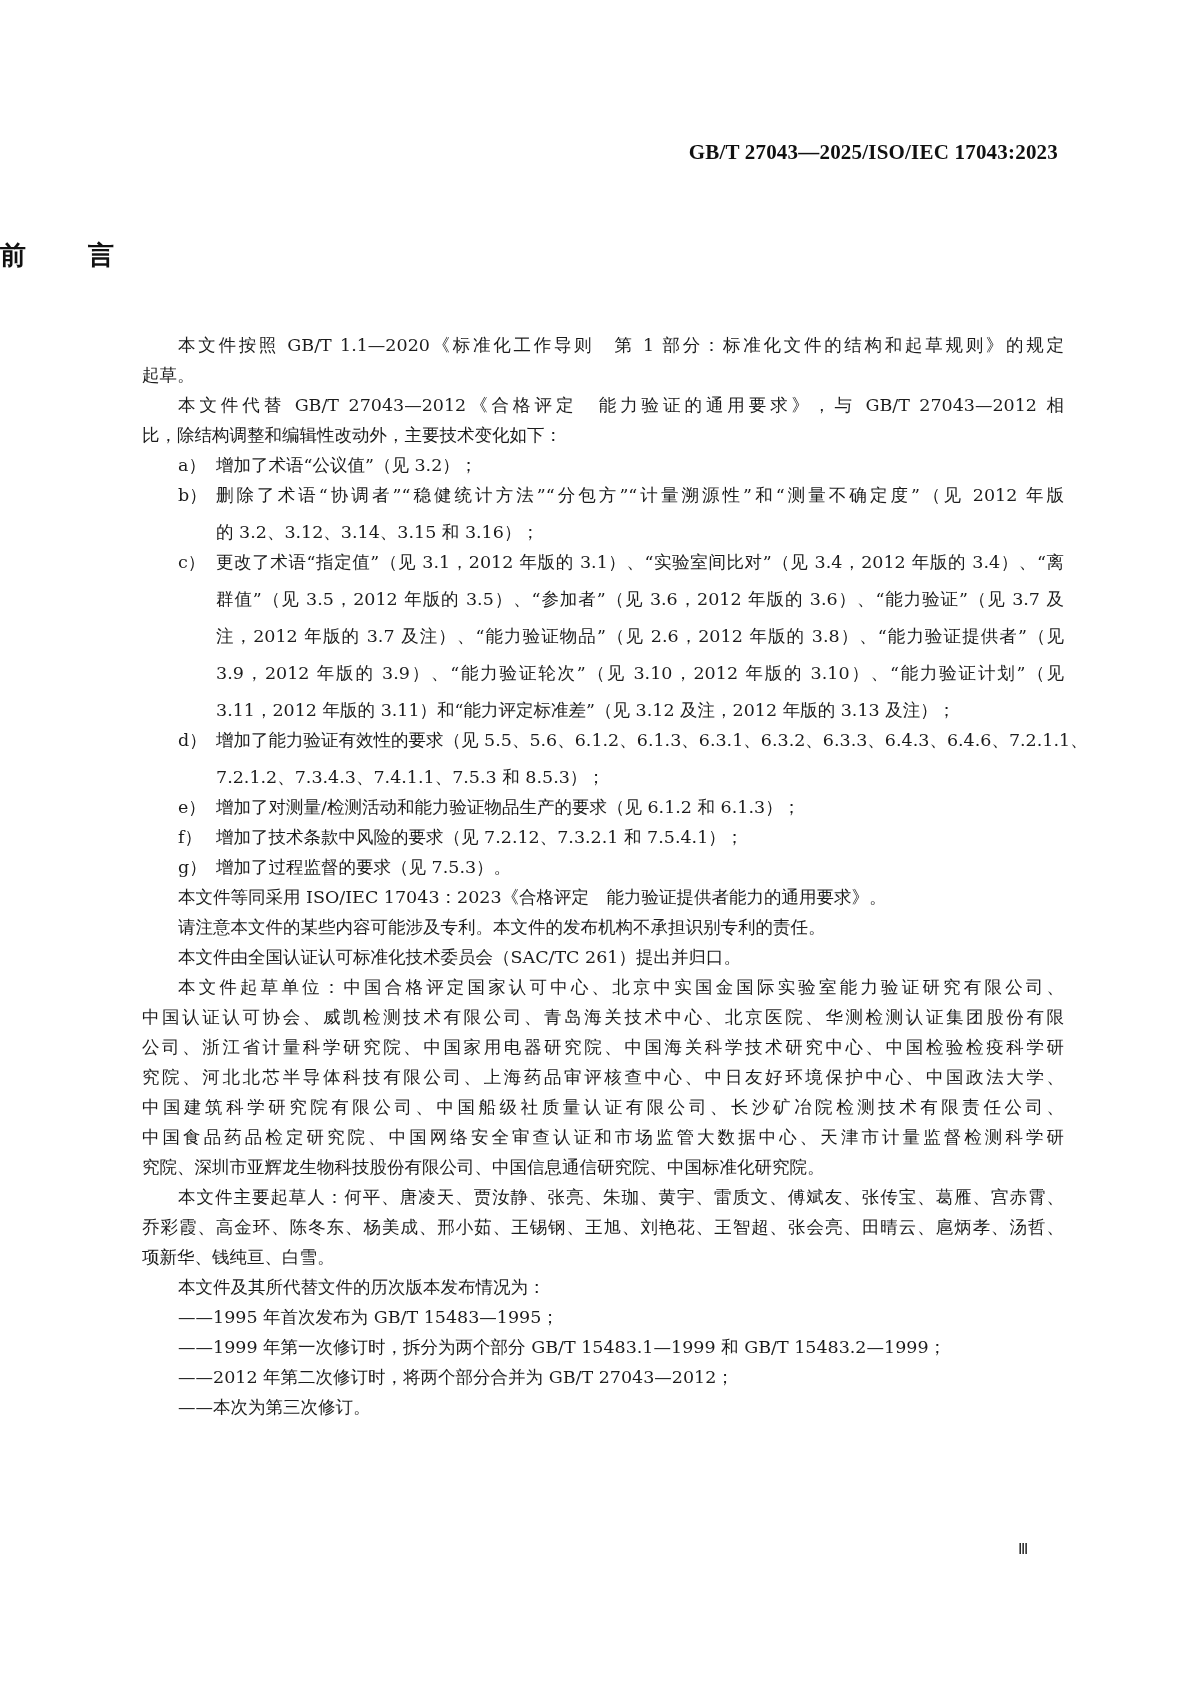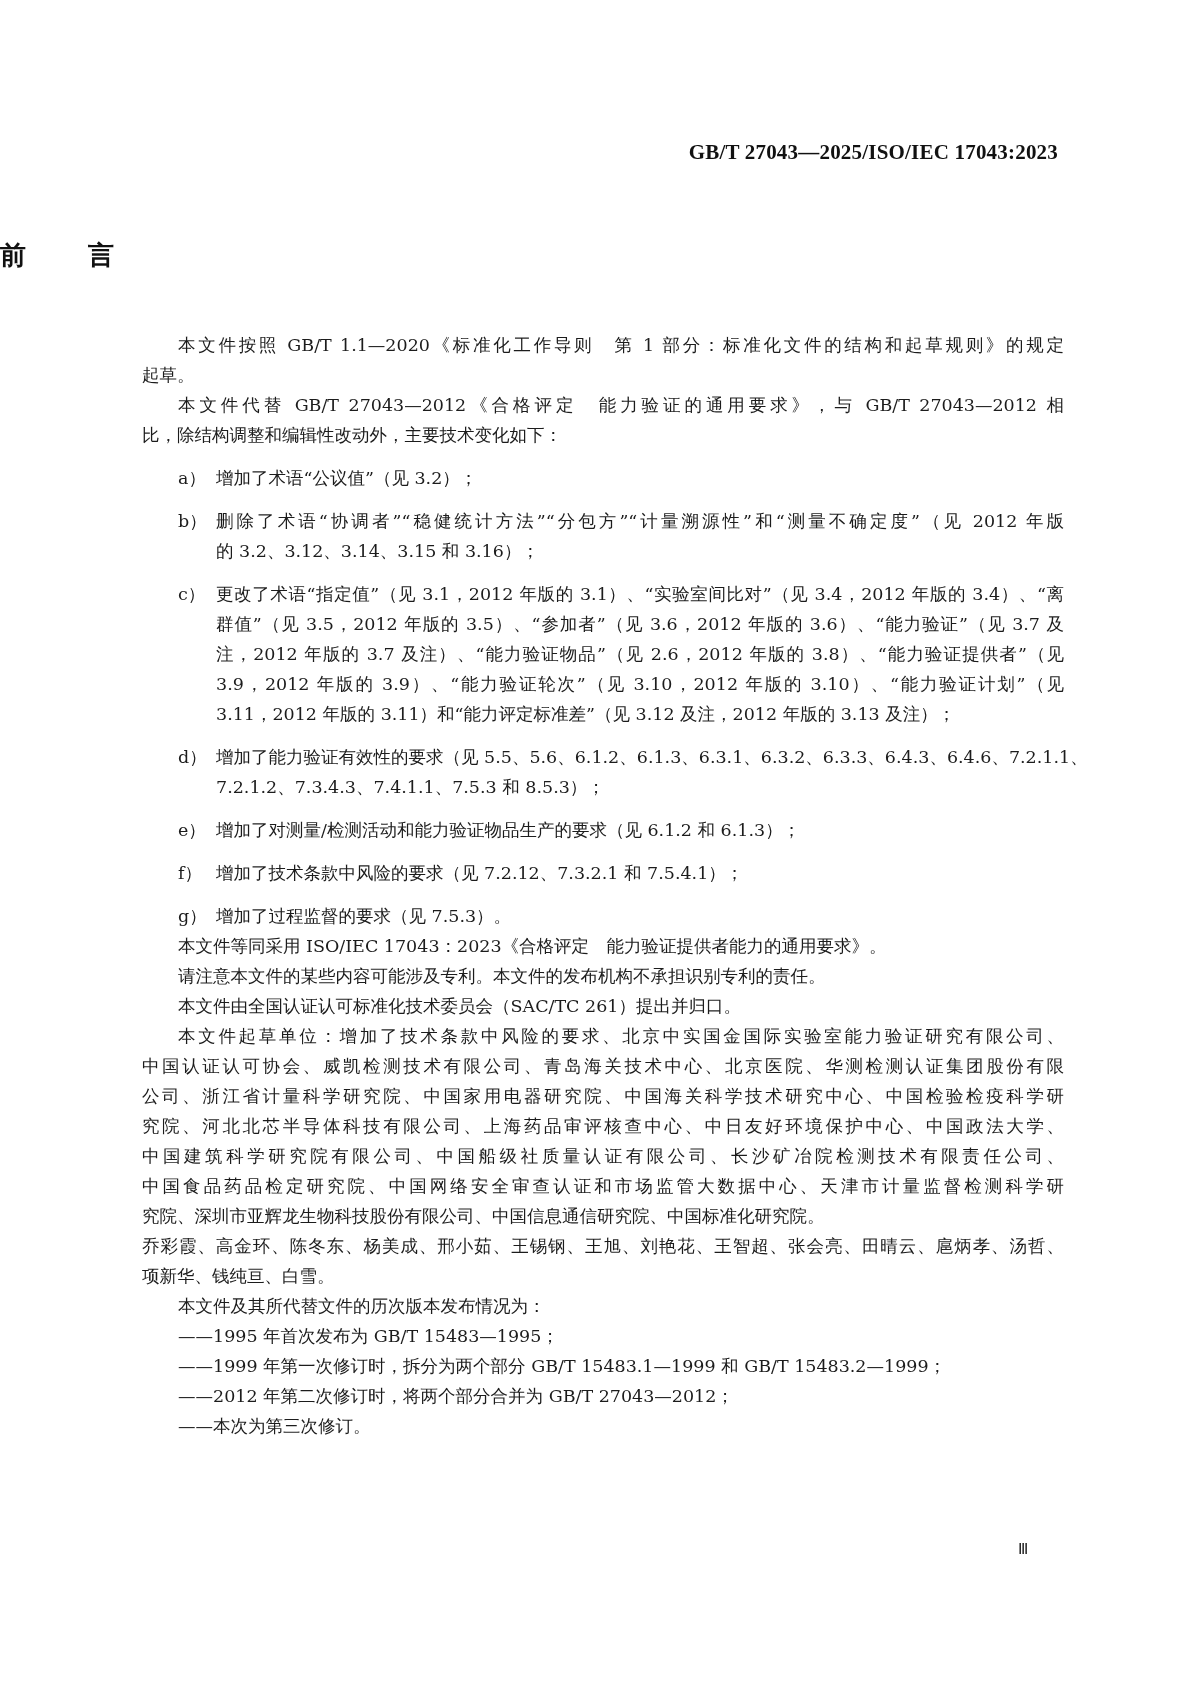--- a/index.html
+++ b/index.html
@@ -24,22 +24,22 @@
   .title .gap { width: 62px; }
   .body {
     position: absolute; left: 142px; top: 330px; width: 922px;
     font-size: 17.5px; line-height: 30px; color: #1c1c1c;
   }
   .line { display: block; white-space: nowrap; height: 30px; text-align: justify; text-align-last: justify; overflow: visible; }
   .line.last { text-align-last: left; }
   .indent { padding-left: 36px; }
   .item { padding-left: 36px; position: relative; }
   .item .lbl { position: absolute; left: 36px; top: 0; }
-  .item .txt { display: block; padding-left: 38px; margin-top: 13px; }
-  .itemcont { padding-left: 74px; }
+  .item .txt { display: block; padding-left: 38px; }
+  .itemcont { padding-left: 74px; margin-top: 7px; }
   .pageno {
     position: absolute; left: 1018px; top: 1540px;
     font-family: "Liberation Serif", serif; font-size: 15px; color: #222;
   }
 </style>
 </head>
 <body>
 
 <div class="page">
 
@@ -97,28 +97,29 @@
 
     <div class="item">
       <span class="lbl">g）</span>
       <span class="line last txt">增加了过程监督的要求（见 7.5.3）。</span>
     </div>
 
     <span class="line last indent">本文件等同采用 ISO/IEC 17043：2023《合格评定　能力验证提供者能力的通用要求》。</span>
     <span class="line last indent">请注意本文件的某些内容可能涉及专利。本文件的发布机构不承担识别专利的责任。</span>
     <span class="line last indent">本文件由全国认证认可标准化技术委员会（SAC/TC 261）提出并归口。</span>
 
-    <span class="line indent">本文件起草单位：增加了技术条款中风险的要求、北京中实国金国际实验室能力验证研究有限公司、</span>
+    <span class="line indent">本文件起草单位：中国合格评定国家认可中心、北京中实国金国际实验室能力验证研究有限公司、</span>
     <span class="line">中国认证认可协会、威凯检测技术有限公司、青岛海关技术中心、北京医院、华测检测认证集团股份有限</span>
     <span class="line">公司、浙江省计量科学研究院、中国家用电器研究院、中国海关科学技术研究中心、中国检验检疫科学研</span>
     <span class="line">究院、河北北芯半导体科技有限公司、上海药品审评核查中心、中日友好环境保护中心、中国政法大学、</span>
     <span class="line">中国建筑科学研究院有限公司、中国船级社质量认证有限公司、长沙矿冶院检测技术有限责任公司、</span>
     <span class="line">中国食品药品检定研究院、中国网络安全审查认证和市场监管大数据中心、天津市计量监督检测科学研</span>
     <span class="line last">究院、深圳市亚辉龙生物科技股份有限公司、中国信息通信研究院、中国标准化研究院。</span>
 
+    <span class="line indent">本文件主要起草人：何平、唐凌天、贾汝静、张亮、朱珈、黄宇、雷质文、傅斌友、张传宝、葛雁、宫赤霄、</span>
     <span class="line">乔彩霞、高金环、陈冬东、杨美成、邢小茹、王锡钢、王旭、刘艳花、王智超、张会亮、田晴云、扈炳孝、汤哲、</span>
     <span class="line last">项新华、钱纯亘、白雪。</span>
 
     <span class="line last indent">本文件及其所代替文件的历次版本发布情况为：</span>
     <span class="line last indent">——1995 年首次发布为 GB/T 15483—1995；</span>
     <span class="line last indent">——1999 年第一次修订时，拆分为两个部分 GB/T 15483.1—1999 和 GB/T 15483.2—1999；</span>
     <span class="line last indent">——2012 年第二次修订时，将两个部分合并为 GB/T 27043—2012；</span>
     <span class="line last indent">——本次为第三次修订。</span>
   </div>
 

